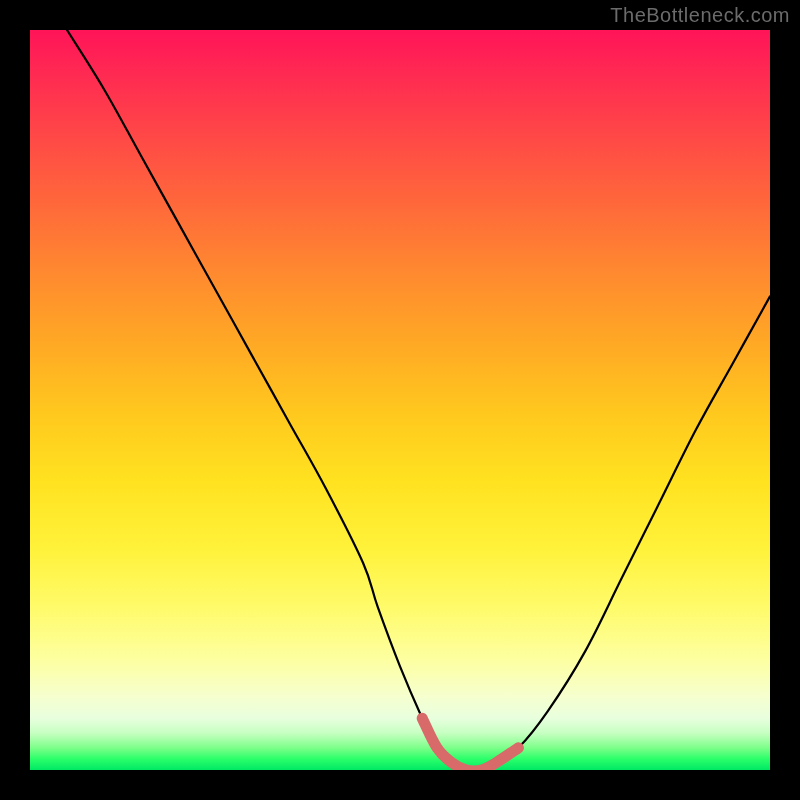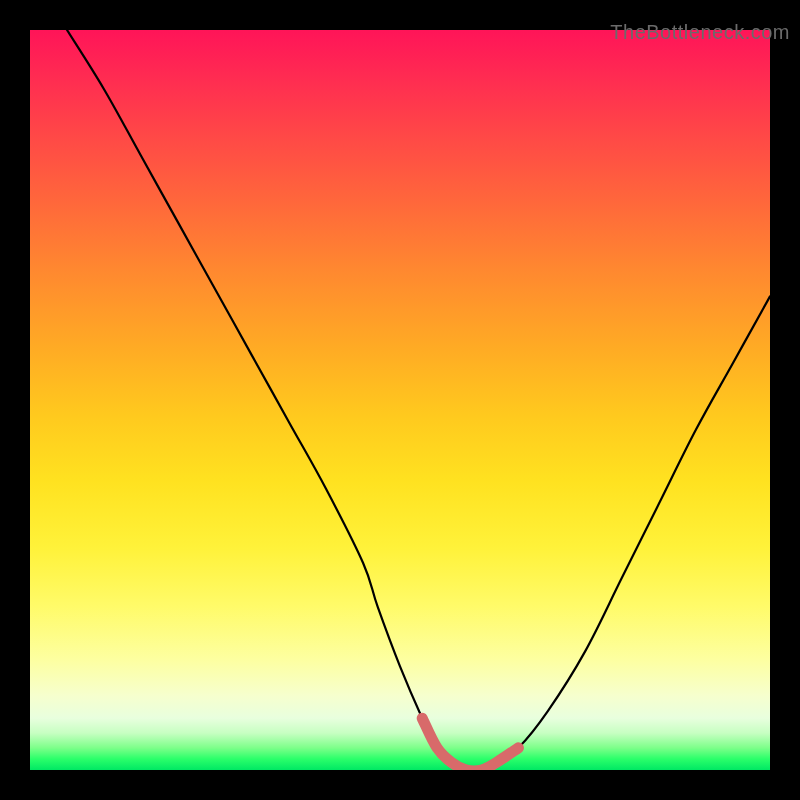--- a/index.html
+++ b/index.html
@@ -42,21 +42,21 @@
       #2bff6a 98.5%,
       #00e864 100%
     );
   }
   .curve-svg {
     position: absolute;
     inset: 0;
   }
   .watermark {
     position: absolute;
-    top: 21px;
+    top: 4px;
     right: 10px;
     font-family: Arial, Helvetica, sans-serif;
     font-size: 20px;
     color: #6b6b6b;
     letter-spacing: 0.5px;
   }
 </style>
 </head>
 <body>
 

